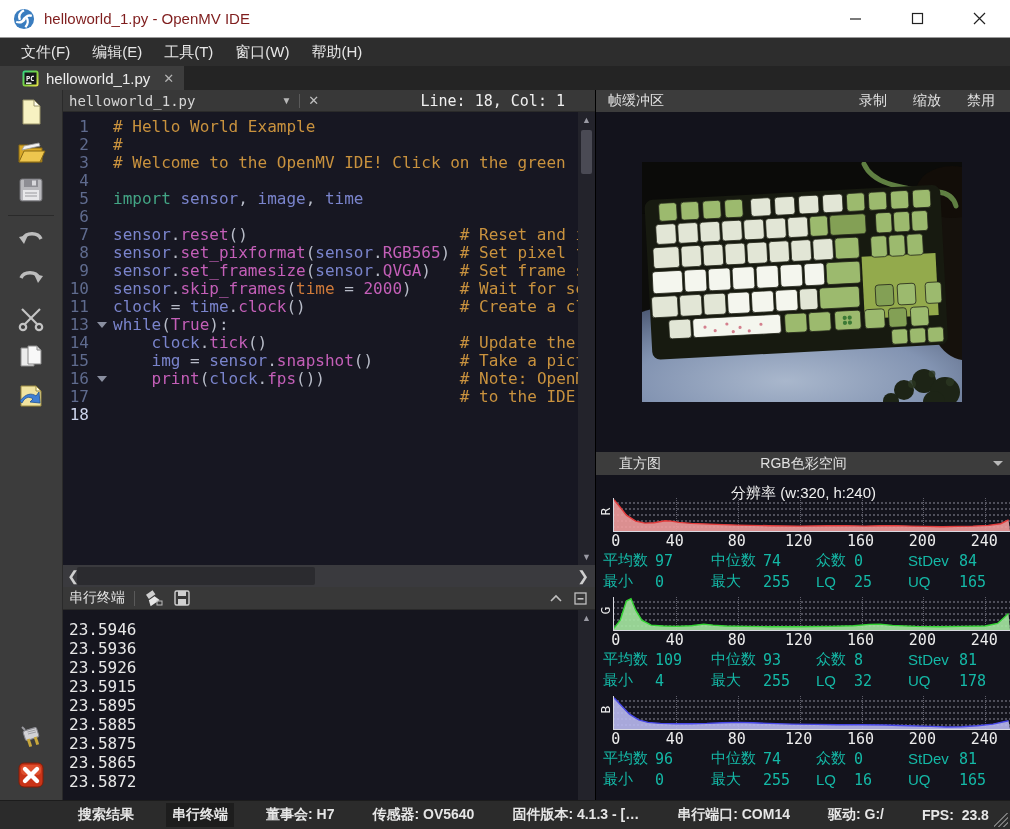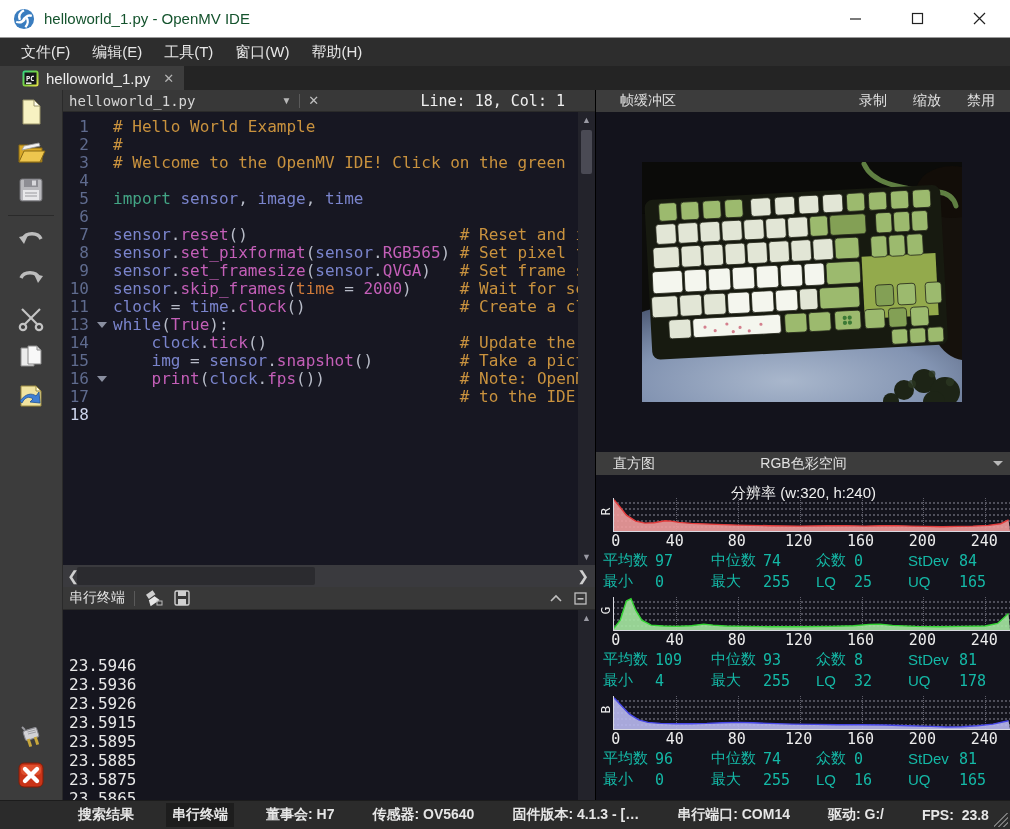--- a/index.html
+++ b/index.html
@@ -5,21 +5,21 @@
   html,body{margin:0;padding:0;background:#202020;}
   #app{position:relative;width:1010px;height:829px;overflow:hidden;
        font-family:"Liberation Sans",sans-serif;color:#e0e0e0;
        -webkit-font-smoothing:antialiased;}
   .mono{font-family:"DejaVu Sans Mono","Liberation Mono",monospace;}
 
   
   .titlebar{position:absolute;left:0;top:0;width:1010px;height:38px;background:#ffffff;
             border-bottom:1px solid #9a9a9a;display:flex;align-items:center;box-sizing:border-box;}
   .titlebar .logo{width:22px;height:22px;margin-left:13px;}
-  .titlebar .title{margin-left:9px;font-size:15px;color:#14532d;}
+  .titlebar .title{margin-left:9px;font-size:15px;color:#7f1d1d;}
   .wincontrols{margin-left:auto;display:flex;height:100%;}
   .winbtn{width:62px;height:100%;display:flex;align-items:center;justify-content:center;color:#222;}
   .winbtn svg{width:13px;height:13px;}
 
   
   .menubar{position:absolute;left:0;top:38px;width:1010px;height:28px;background:#2d2d2d;
            display:flex;align-items:center;padding-left:10px;box-sizing:border-box;}
   .menuitem{font-size:15px;color:#e6e6e6;padding:3px 11px;cursor:default;text-align:center;}
 
   
@@ -69,37 +69,37 @@
 
   .termheader{position:absolute;left:63px;top:587px;width:532px;height:23px;background:#383838;
               display:flex;align-items:center;font-size:14px;color:#e2e2e2;border-bottom:1px solid #2a2a2a;box-sizing:border-box;}
   .termheader .tlabel{margin-left:6px;}
   .termheader .hsep{width:1px;height:15px;background:#5a5a5a;margin:0 9px;}
   .thicon{width:20px;height:18px;margin-right:8px;}
   .termheader .right{margin-left:auto;display:flex;align-items:center;gap:12px;margin-right:8px;color:#c0c0c0;}
 
   .terminal{position:absolute;left:63px;top:610px;width:532px;height:190px;background:#15151e;overflow:hidden;}
   .tline{font-size:16px;line-height:19px;color:#e8e8e8;padding-left:6px;white-space:pre;}
-  .terminal-inner{padding-top:2px;margin-top:44px;}
+  .terminal-inner{padding-top:10px;}
   .termscroll{position:absolute;left:578px;top:610px;width:17px;height:190px;background:#23232b;}
   .termscroll .arr{position:absolute;top:0;left:0;width:17px;height:16px;color:#9a9aa4;font-size:9px;text-align:center;line-height:16px;}
 
   
   .rpanel{position:absolute;left:595px;top:90px;width:415px;height:710px;background:#13131c;border-left:1px solid #000;box-sizing:border-box;}
   .fbheader{position:absolute;left:0;top:0;width:415px;height:22px;background:#3c3c3c;display:flex;align-items:center;
             font-size:14px;color:#e2e2e2;box-sizing:border-box;}
-  .fbheader .flabel{margin-left:24px;}
+  .fbheader .flabel{margin-left:12px;}
   .fbheader .fbtns{margin-left:auto;display:flex;gap:26px;margin-right:16px;}
   .fbtn{font-size:14px;color:#e2e2e2;cursor:default;}
   .fbarea{position:absolute;left:0;top:22px;width:415px;height:340px;background:#13131c;}
   .cam{position:absolute;left:46px;top:50px;width:320px;height:240px;display:block;}
 
   .histheader{position:absolute;left:0;top:362px;width:415px;height:23px;background:#3c3c3c;display:flex;align-items:center;
               font-size:14px;color:#e2e2e2;box-sizing:border-box;}
-  .histheader .hlabel{margin-left:17px;text-align:right;}
+  .histheader .hlabel{margin-left:23px;text-align:right;}
   .histheader .cspace{position:absolute;left:0;width:415px;text-align:center;pointer-events:none;}
   .histheader .cdd{margin-left:auto;margin-right:8px;width:0;height:0;border-left:5px solid transparent;border-right:5px solid transparent;border-top:5px solid #b8b8b8;}
 
   .histbody{position:absolute;left:0;top:385px;width:415px;height:325px;}
   .resline{height:23px;text-align:center;font-size:15px;color:#f0f0f0;padding-top:9px;box-sizing:border-box;}
   .hchan{position:relative;margin-bottom:5px;}
   .hplot{position:relative;margin-left:17px;width:396px;height:33px;
          border-left:1px solid #d8d8e0;border-bottom:1px solid #d8d8e0;box-sizing:content-box;
          background-image:radial-gradient(circle,#4e4e5a 0.9px,transparent 1px);
          background-size:4px 6px;background-position:2px 2px;}

